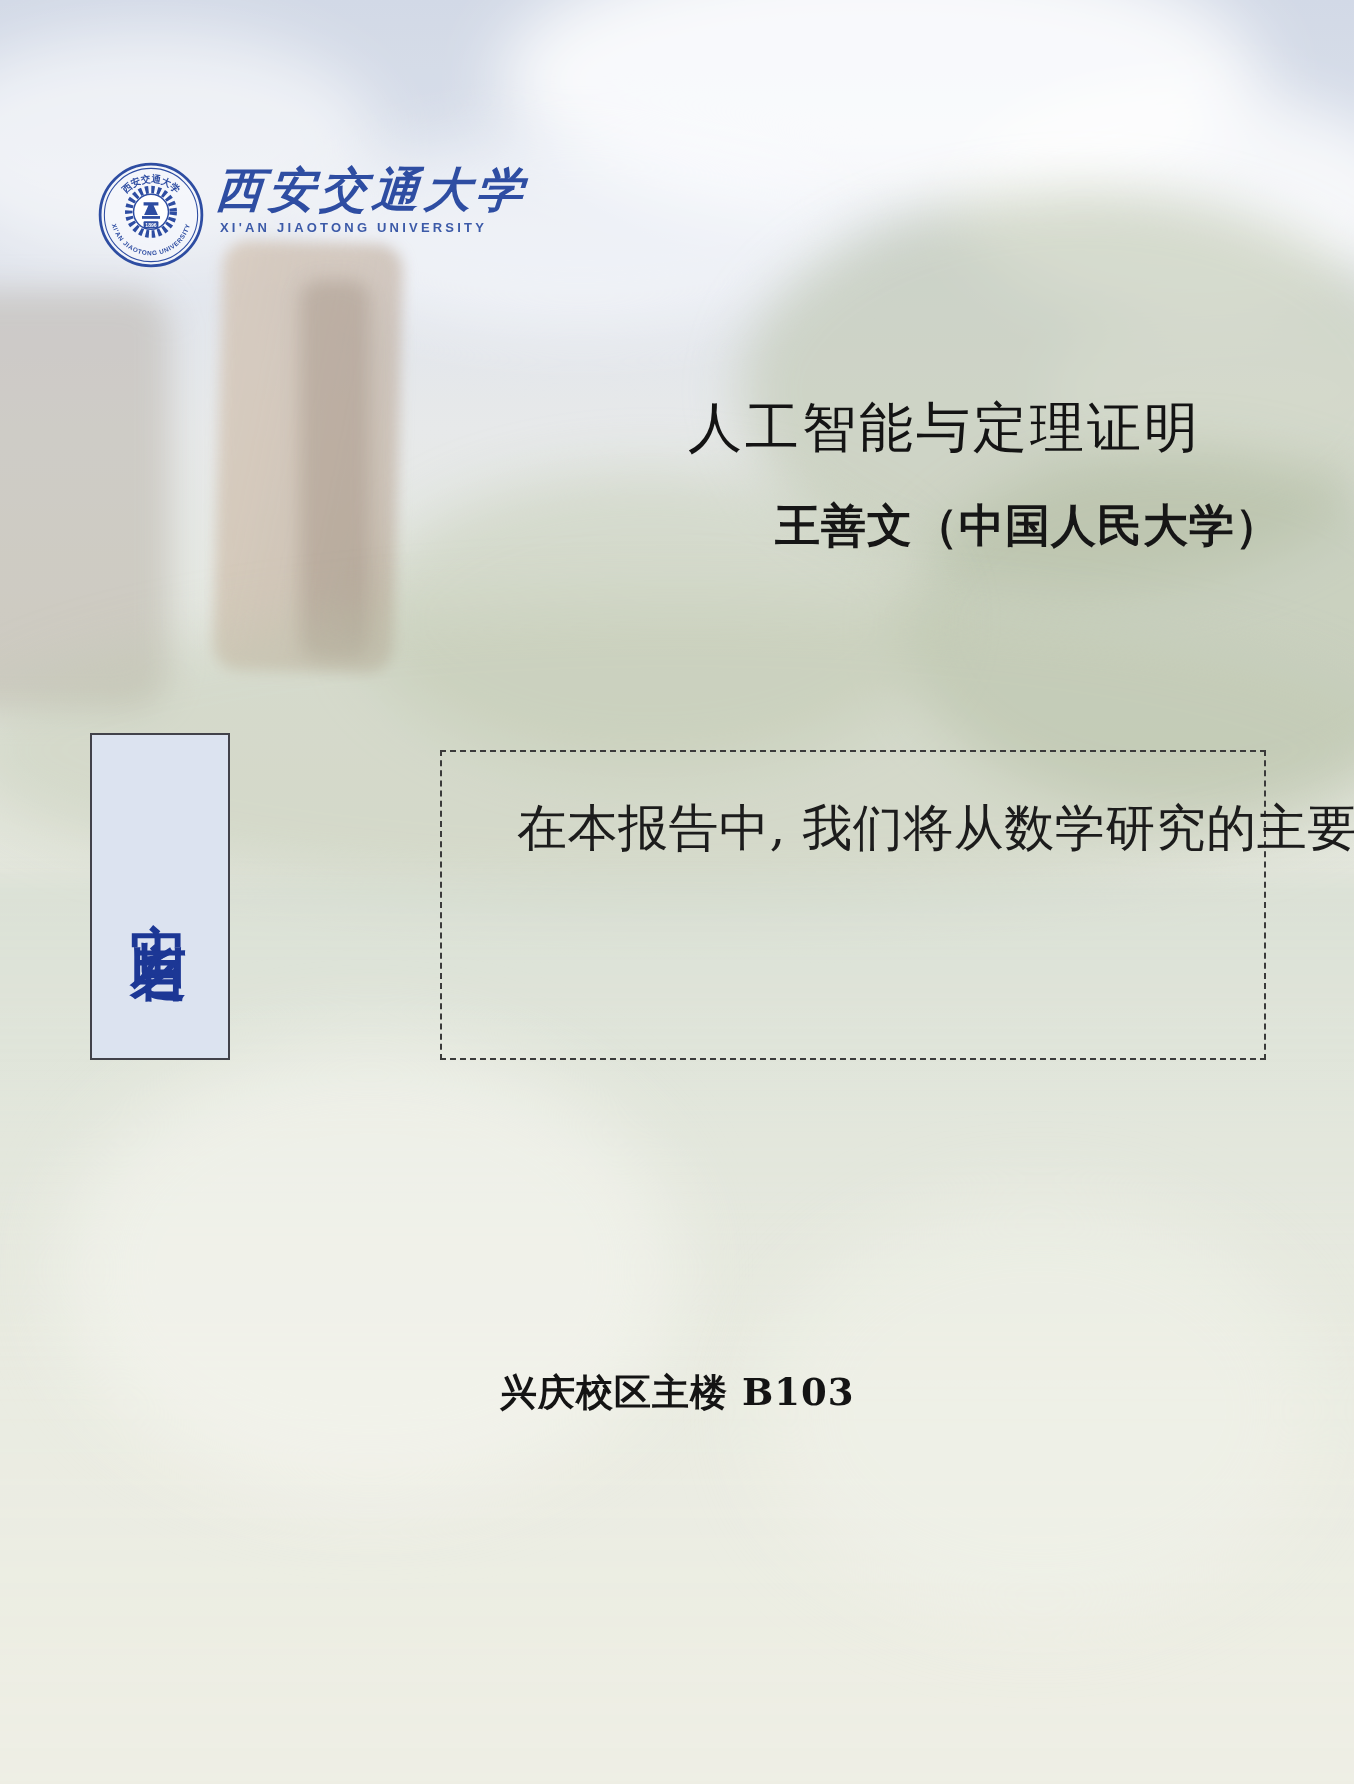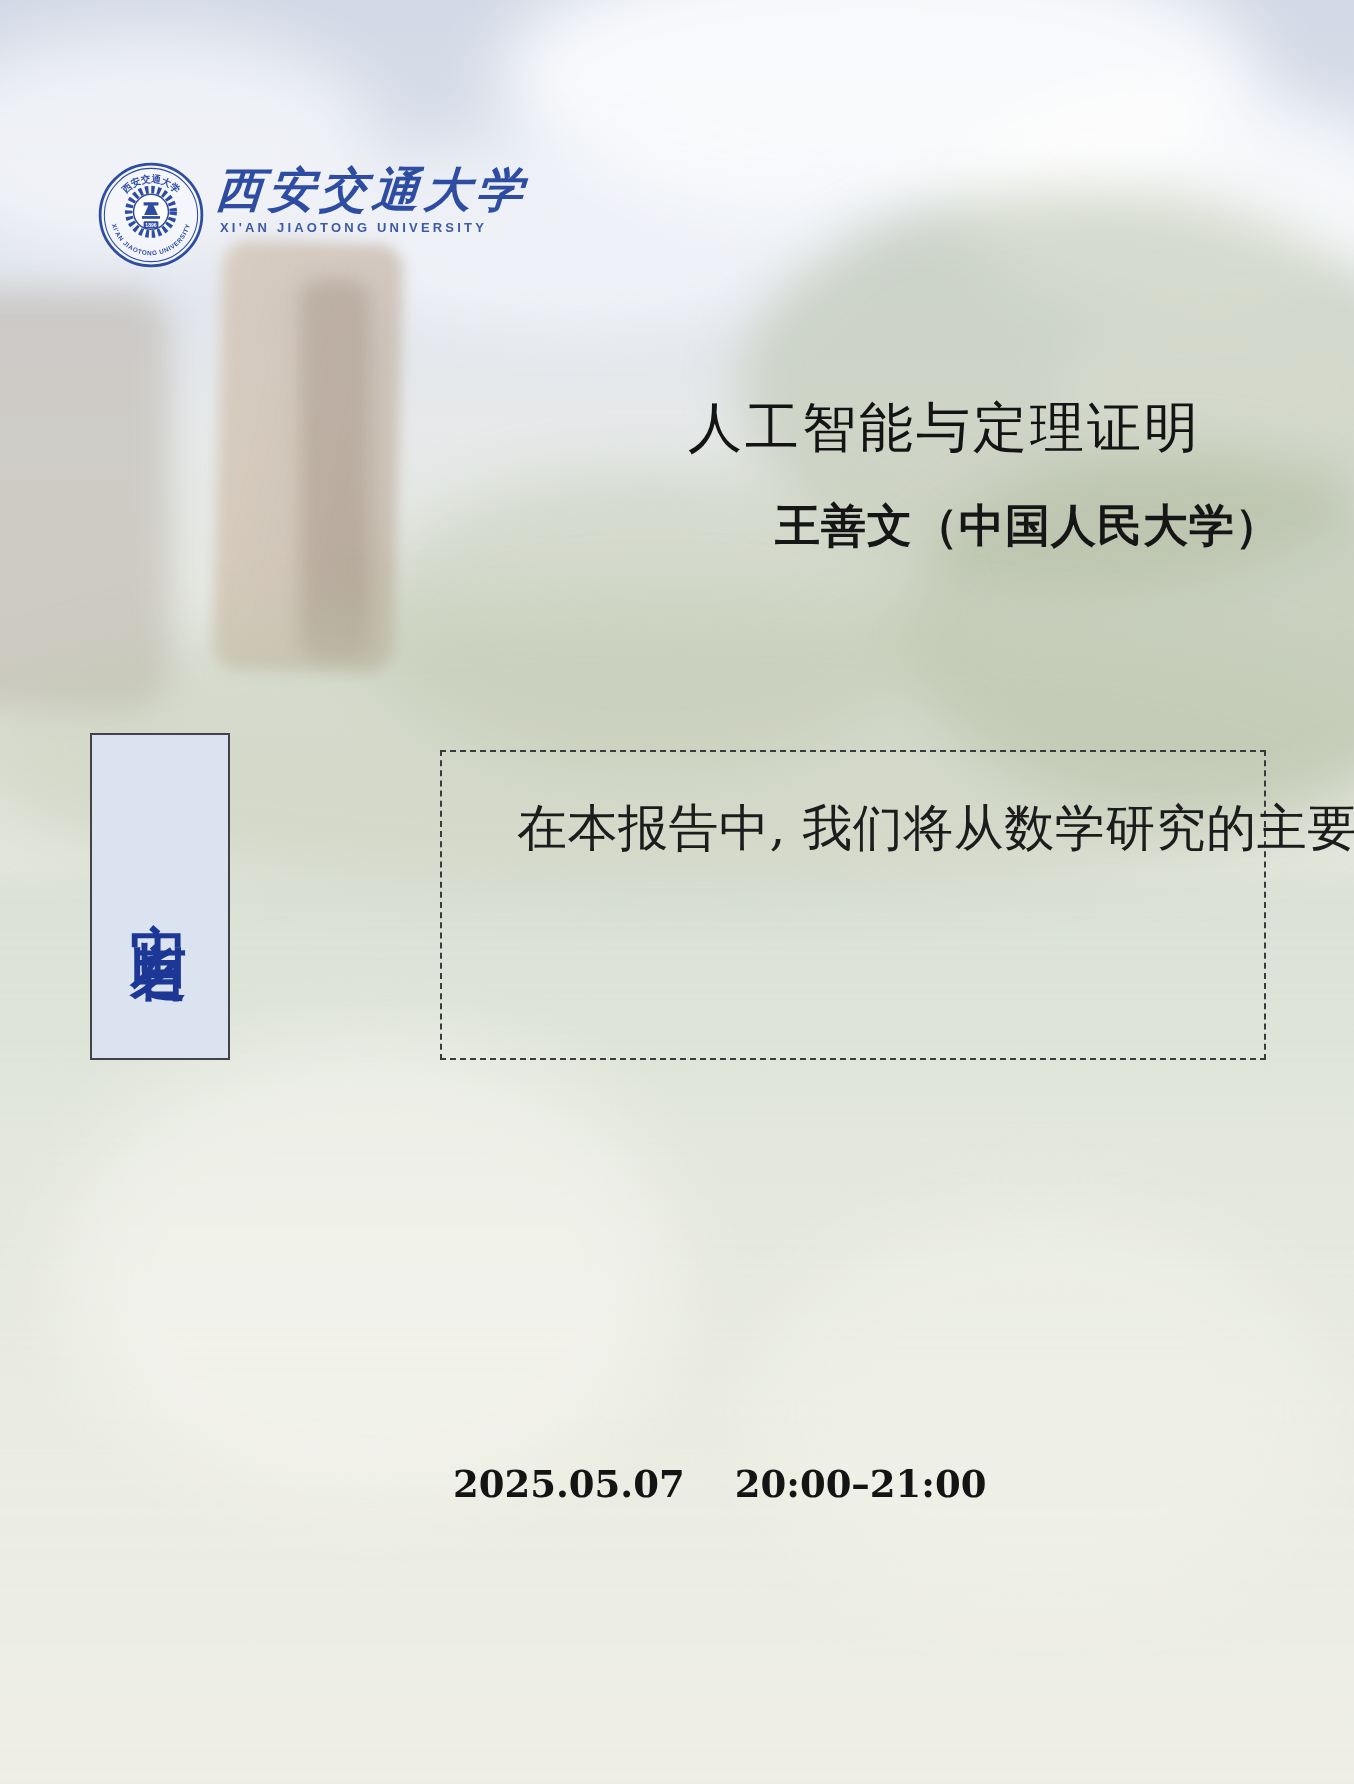--- a/index.html
+++ b/index.html
@@ -156,17 +156,15 @@
   <div class="speaker">王善文（中国人民大学）</div>
 
   <div class="series-box">
     <div class="series-text">它山之石</div>
   </div>
 
   <div class="abstract-box">
     <div class="abs-line first">在本报告中, 我们将从数学研究的主要</div>
   </div>
 
-  <div class="datetime">
-    <span>2025.05.07</span><span class="gap"></span><span>20:00–21:00</span>
-  </div>
+  <div class="venue">兴庆校区主楼 B103</div>
 
 </div>
 
 </body></html>

